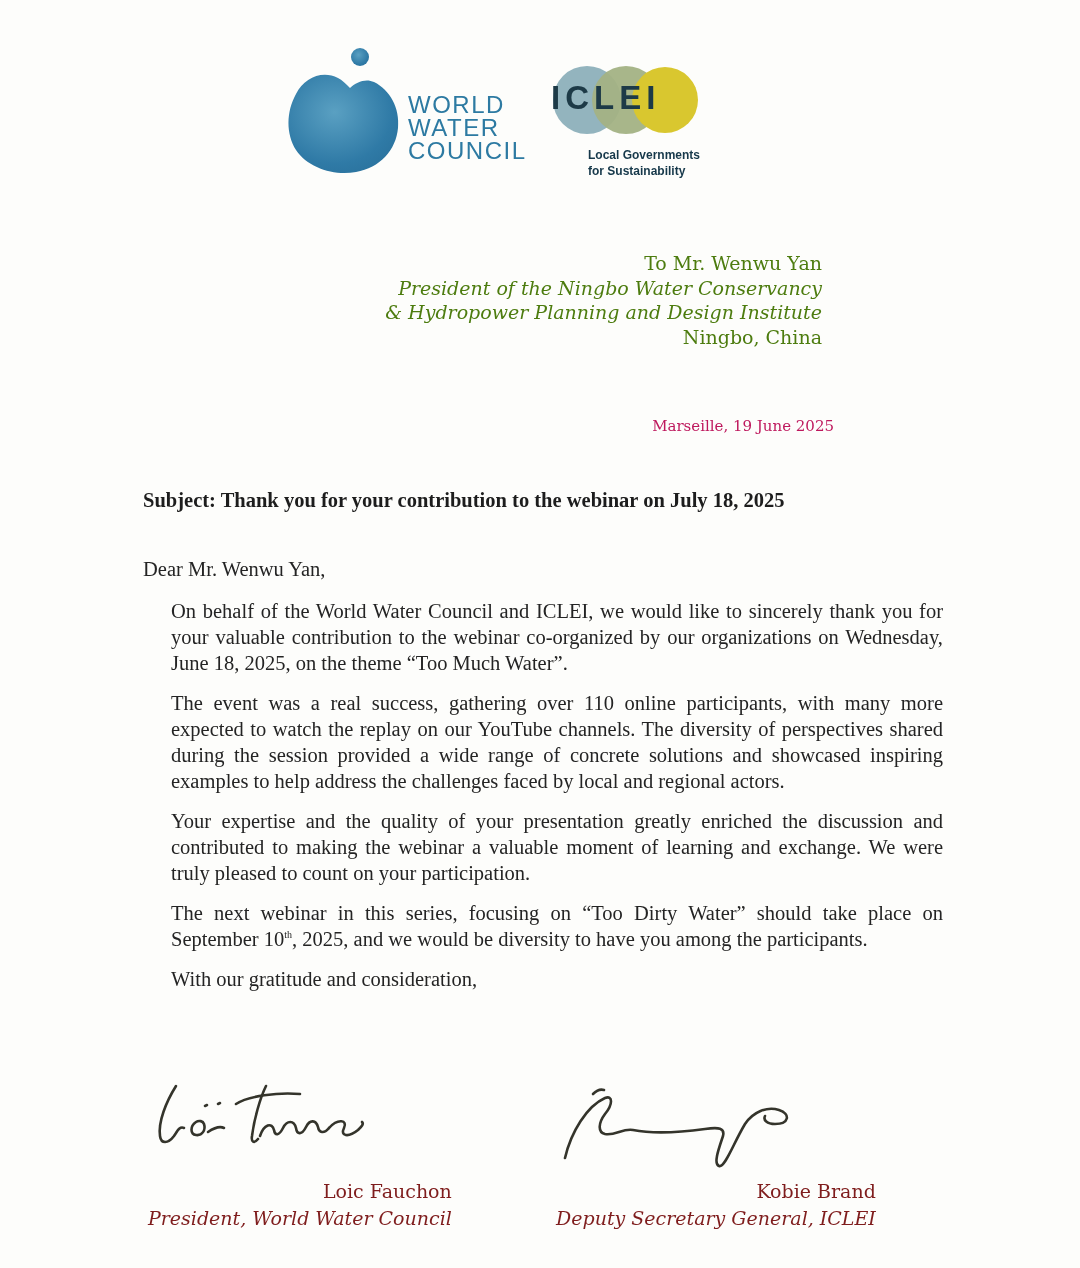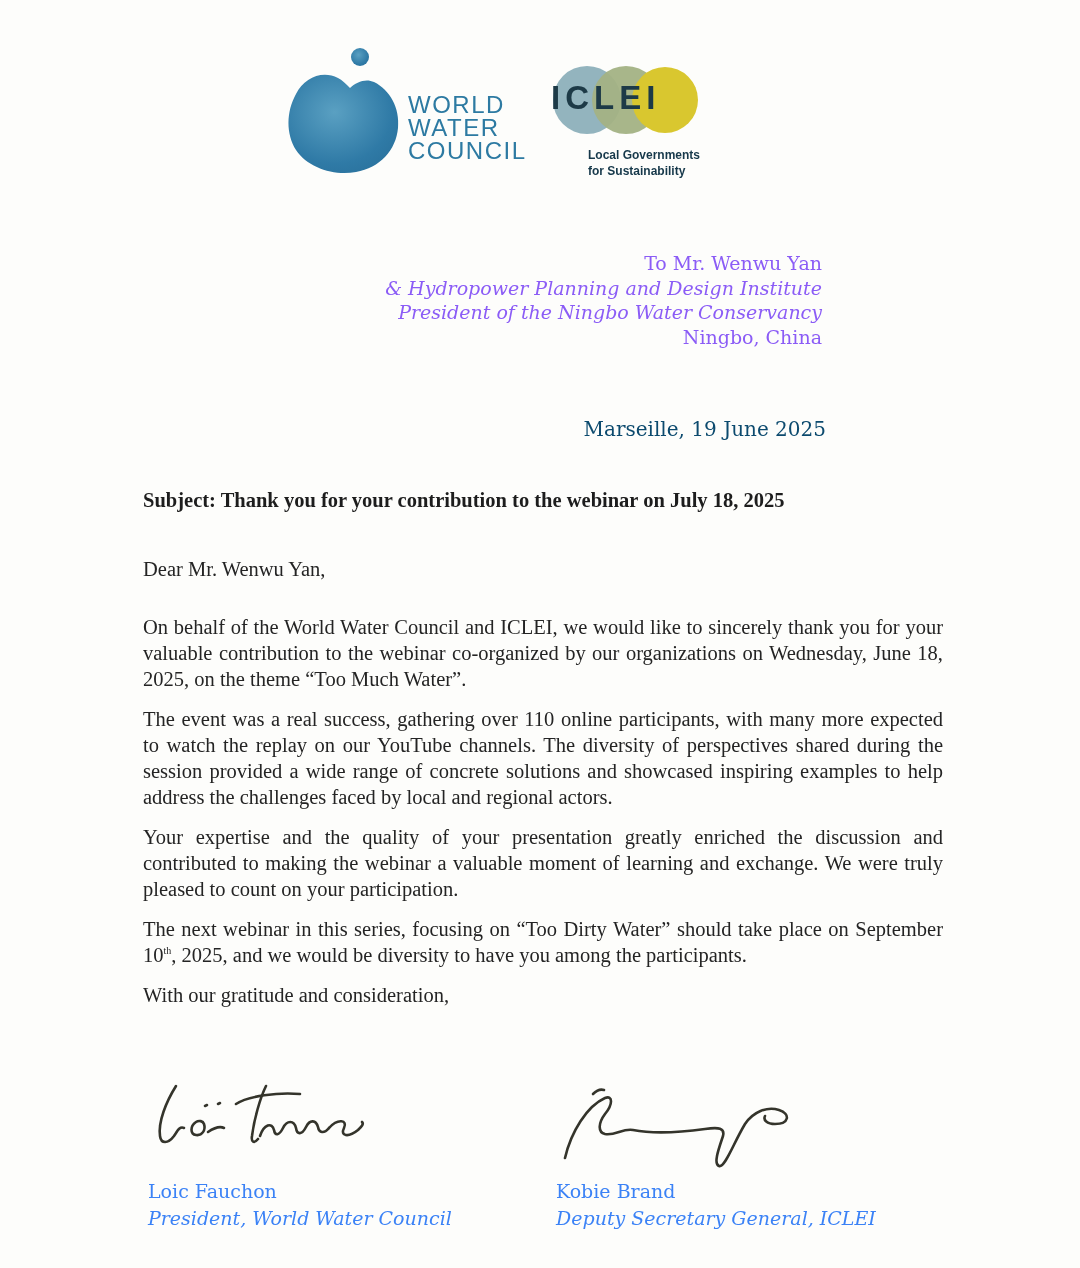--- a/index.html
+++ b/index.html
@@ -15,39 +15,39 @@
   .iclei-logo { position:absolute; left:551px; top:60px; width:160px; height:115px; }
   .iclei-circles { position:absolute; left:0; top:0; }
   .iclei-acronym { position:absolute; left:0; top:19px; width:150px; text-align:left;
                    font-family:"Liberation Sans", sans-serif; font-weight:bold; font-size:33px;
                    letter-spacing:5px; color:#1d3a47; }
   .iclei-tagline { position:absolute; left:37px; top:88px; font-family:"Liberation Sans", sans-serif;
                    font-weight:bold; font-size:12px; line-height:15.5px; color:#16384a; }
 
   
   .recipient { position:absolute; right:150px; top:251px; text-align:right;
-               font-family:"DejaVu Serif", serif; font-size:19px; line-height:24.5px; color:#8b5cf6; }
+               font-family:"DejaVu Serif", serif; font-size:19px; line-height:24.5px; color:#4d7c0f; }
   .recipient .it { font-style:italic; }
-  .dateline { position:absolute; right:146px; top:417px; font-family:"DejaVu Serif", serif;
-              font-size:20px; color:#0c4a6e; }
+  .dateline { position:absolute; right:138px; top:417px; font-family:"DejaVu Serif", serif;
+              font-size:15px; color:#be185d; }
   .subject { position:absolute; left:143px; top:489px; width:800px;
              font-family:"Liberation Serif", serif; font-weight:bold; font-size:20.5px; color:#1d1d1d; }
 
   
   .body-text { position:absolute; left:143px; top:556px; width:800px;
                font-size:20.5px; line-height:26px; color:#242424; }
-  .body-text .salutation { margin-bottom:32px; }
-  .body-text p { text-align:justify; margin-bottom:14px; }
+  .body-text .salutation { margin-bottom:16px; }
+  .body-text p { text-align:justify; margin-bottom:14px;margin-left:28px; }
   .body-text .closing { text-align:left; }
   sup { font-size:10px; vertical-align:super; line-height:0; }
 
   
   .sig-script { position:absolute; }
   .sig-block { position:absolute; top:1178px; font-family:"DejaVu Serif", serif;
-               font-size:19px; line-height:27px; color:#3b82f6; }
+               font-size:19px; line-height:27px; color:#7f1d1d;text-align:right; }
   .sig-block .sig-title { font-style:italic; }
   .sig-left-block { left:148px; }
   .sig-right-block { left:556px; }
 </style>
 </head>
 <body>
 
 <div class="page">
 
   <div class="wwc-logo">
@@ -78,22 +78,22 @@
     </svg>
     <div class="iclei-acronym">ICLEI</div>
     <div class="iclei-tagline">
       <div>Local Governments</div>
       <div>for Sustainability</div>
     </div>
   </div>
 
   <div class="recipient">
     <div>To Mr. Wenwu Yan</div>
+    <div class="it">President of the Ningbo Water Conservancy</div>
     <div class="it">&amp; Hydropower Planning and Design Institute</div>
-    <div class="it">President of the Ningbo Water Conservancy</div>
     <div>Ningbo, China</div>
   </div>
 
   <div class="dateline">Marseille, 19 June 2025</div>
 
   <div class="subject">Subject: Thank you for your contribution to the webinar on July 18, 2025</div>
 
   <div class="body-text">
     <div class="salutation">Dear Mr. Wenwu Yan,</div>
     <p>On behalf of the World Water Council and ICLEI, we would like to sincerely thank you for your valuable contribution to the webinar co-organized by our organizations on Wednesday, June 18, 2025, on the theme “Too Much Water”.</p>

